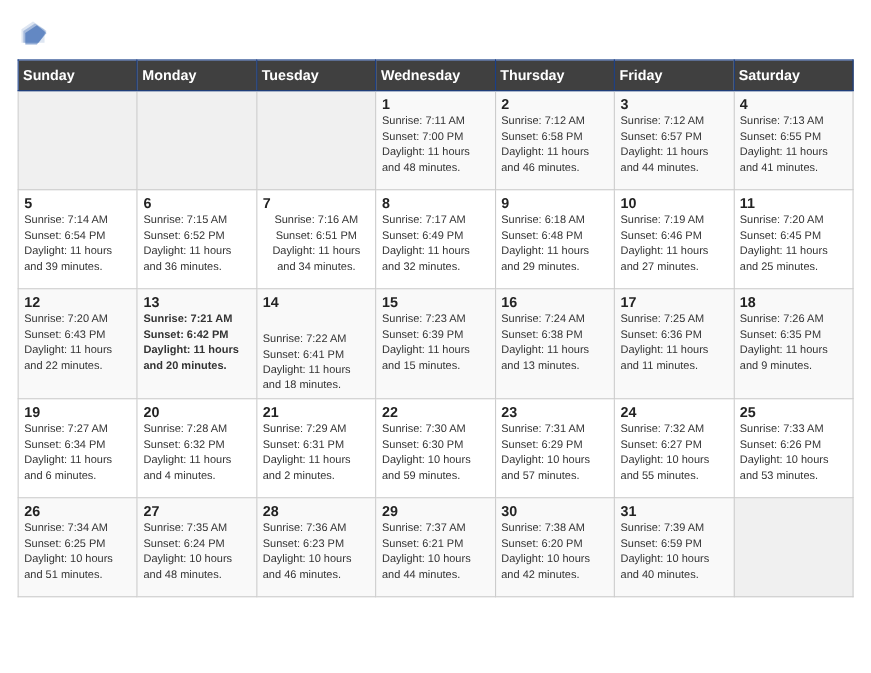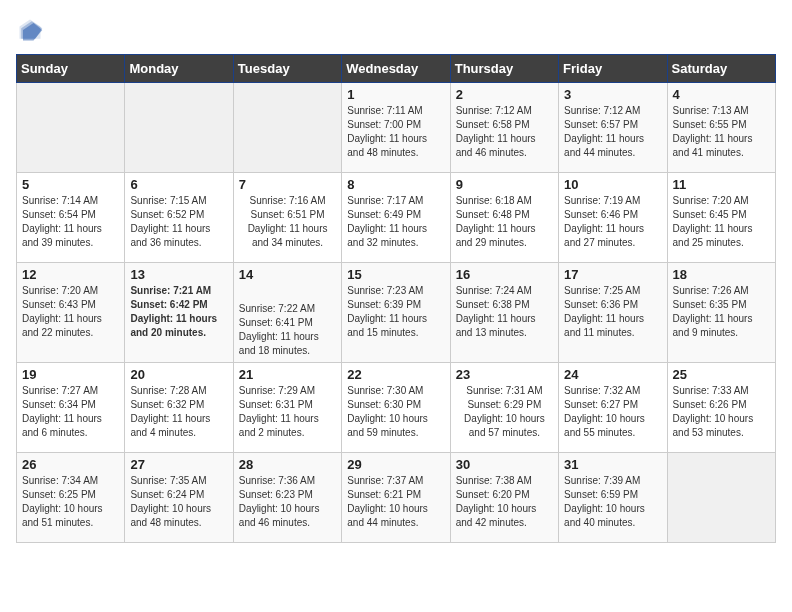--- a/index.html
+++ b/index.html
@@ -285,21 +285,21 @@
         </td>
         <td>
           <span class="day-num">22</span>
           <div class="day-info" style="white-space: pre-line;">Sunrise: 7:30 AM
 Sunset: 6:30 PM
 Daylight: 10 hours
 and 59 minutes.</div>
         </td>
         <td>
           <span class="day-num">23</span>
-          <div class="day-info" style="white-space: pre-line; text-align: center;">Sunrise: 7:31 AM
+          <div class="day-info" style="white-space: pre-line;">Sunrise: 7:31 AM
 Sunset: 6:29 PM
 Daylight: 10 hours
 and 57 minutes.</div>
         </td>
         <td>
           <span class="day-num">24</span>
           <div class="day-info" style="white-space: pre-line;">Sunrise: 7:32 AM
 Sunset: 6:27 PM
 Daylight: 10 hours
 and 55 minutes.</div>

